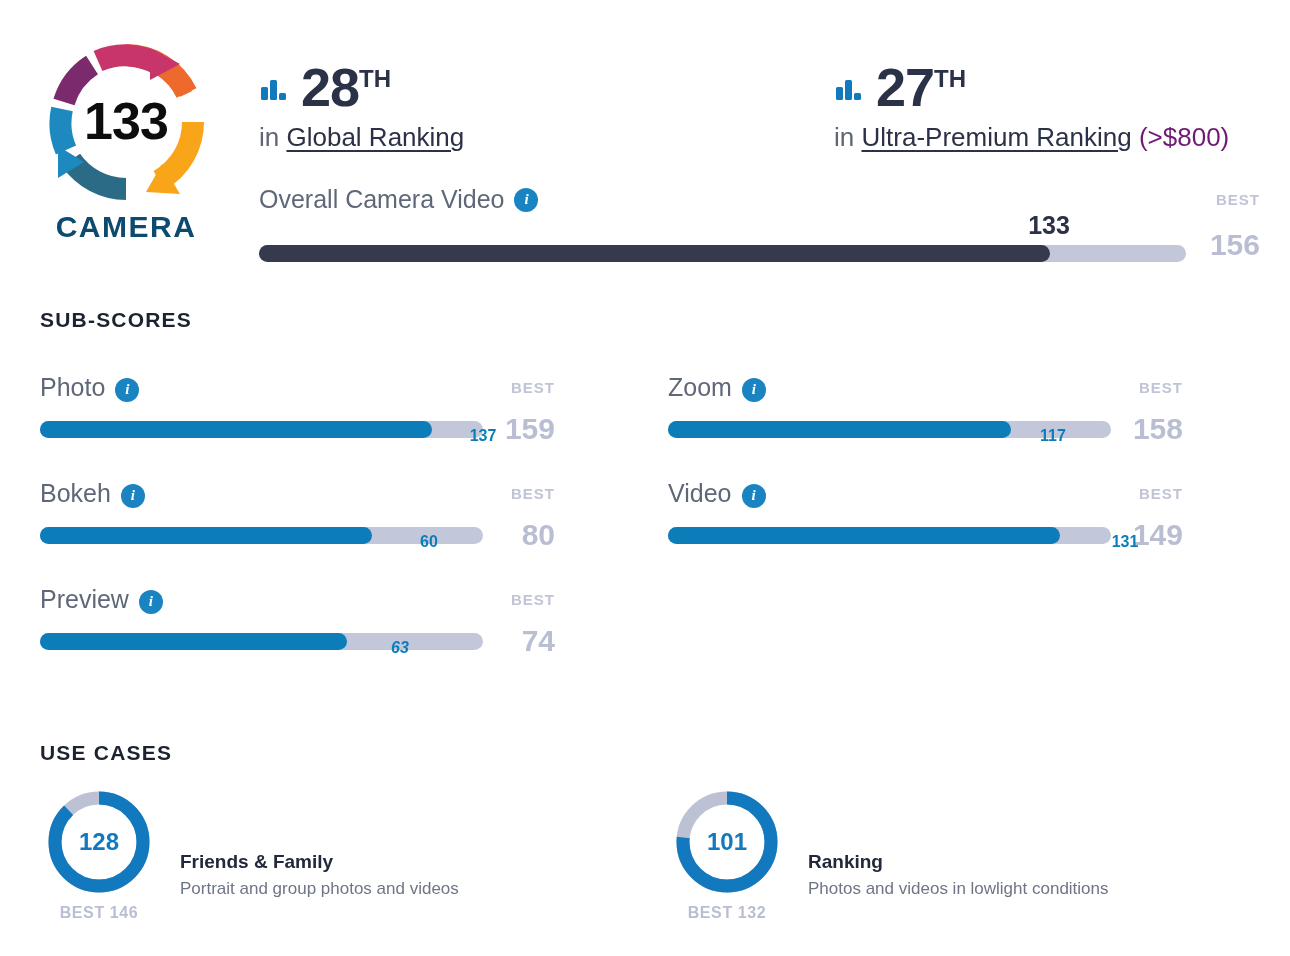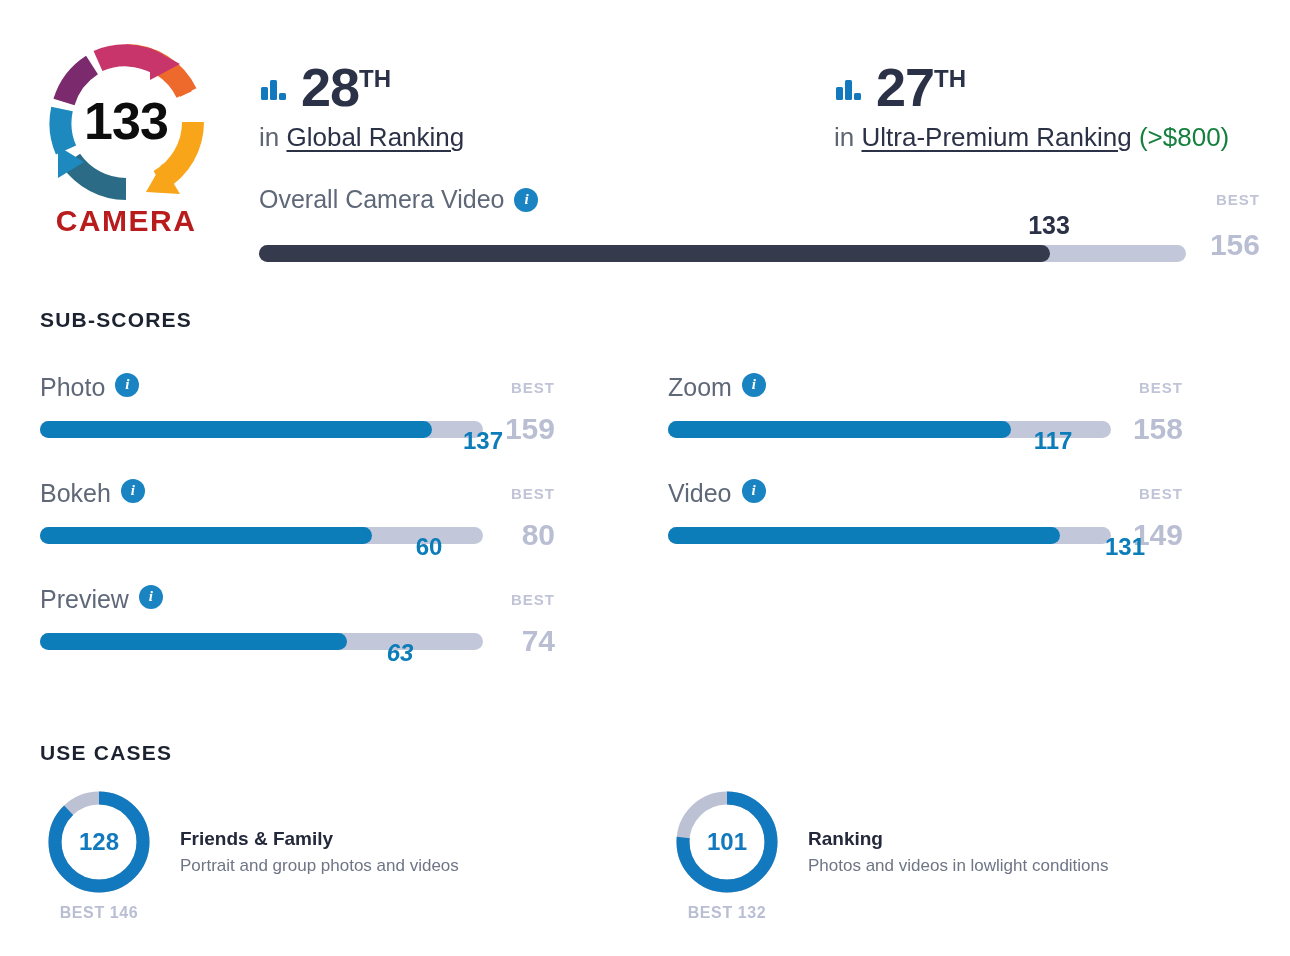--- a/index.html
+++ b/index.html
@@ -15,39 +15,39 @@
   
   .logo-block { position: absolute; left: 40px; top: 42px; width: 172px; text-align: center; }
   .logo-ring { position: relative; width: 160px; height: 160px; margin: 0 auto; }
   .logo-score {
     position: absolute; left: 0; right: 0; top: 50%;
     transform: translateY(-52%);
     font-size: 52px; font-weight: 700; color: #0d0d0d;
     letter-spacing: -1px; line-height: 1;
   }
   .logo-caption {
-    margin-top: 2px; font-size: 30px; font-weight: 700;
-    letter-spacing: 1.5px; color: #b91c1c;
+    margin-top: 8px; font-size: 30px; font-weight: 700;
+    letter-spacing: 1.5px; color: #0c4a6e;
   }
 
   
   .rank { position: absolute; }
   .rank-line1 { display: flex; align-items: flex-end; gap: 12px; }
   .bars-icon { display: inline-block; width: 30px; height: 30px; margin-bottom: 8px; }
   .rank-num {
     font-size: 54px; font-weight: 700; color: #2b3146;
     line-height: 0.95; letter-spacing: -1px;
   }
   .rank-num sup { font-size: 24px; font-weight: 700; vertical-align: super; letter-spacing: 0; }
   .rank-line2 { margin-top: 9px; font-size: 26px; color: #5f6673; white-space: nowrap; }
   .rank-line2 .rank-link {
     color: #2b3146; text-decoration: underline;
     text-underline-offset: 4px; cursor: pointer;
   }
-  .rank-line2 .rank-price { color: #15803d; }
+  .rank-line2 .rank-price { color: #701a75; }
 
   
   .overall { position: absolute; left: 259px; top: 185px; width: 1001px; }
   .overall-head { display: flex; align-items: center; justify-content: space-between; }
   .overall-title { font-size: 25px; color: #5f6878; display: flex; align-items: center; gap: 10px; }
   .best-word { font-size: 15px; font-weight: 700; letter-spacing: 1px; color: #c0c4d6; }
   .overall-bar-row { position: relative; margin-top: 14px; display: flex; align-items: flex-end; gap: 22px; }
   .bar-track { position: relative; height: 17px; border-radius: 9px; background: #c3c7da; flex: 1; }
   .bar-fill { position: absolute; left: 0; top: 0; bottom: 0; border-radius: 9px; }
   .bar-fill.dark { background: #353a4c; }
@@ -62,41 +62,41 @@
   .section-title {
     position: absolute; font-size: 21px; font-weight: 700;
     letter-spacing: 1.2px; color: #1c2230;
   }
 
   
   .subscores { position: absolute; left: 40px; top: 372px; width: 1210px; }
   .sub-grid { display: grid; grid-template-columns: 628px 1fr; }
   .sub-item { width: 515px; margin-bottom: 32px; position: relative; }
   .sub-head { display: flex; align-items: center; justify-content: space-between; height: 30px; }
-  .sub-label { font-size: 25px; color: #5f6878; display: flex; align-items: flex-start; gap: 10px; }
+  .sub-label { font-size: 25px; color: #5f6878; display: flex; align-items: flex-end; gap: 10px; }
   .sub-bar-row { margin-top: 10px; display: flex; align-items: center; gap: 20px; }
   .sub-value {
-    position: absolute; top: 55px; font-size: 24px; font-weight: 700;
+    position: absolute; top: 55px; font-size: 16px; font-weight: 700;
     color: #0d7dba; transform: translateX(-50%);
   }
 
   
   .info-icon {
     display: inline-flex; align-items: center; justify-content: center;
     width: 24px; height: 24px; border-radius: 50%;
     background: #1a84c2; color: #fff;
     font-size: 15px; font-weight: 700; font-style: italic;
     font-family: "Liberation Serif", serif;
     cursor: pointer; line-height: 1;
   }
 
   
   .usecases { position: absolute; left: 40px; top: 790px; width: 1210px; }
   .uc-grid { display: grid; grid-template-columns: 628px 1fr; }
-  .uc-item { display: flex; align-items: flex-start; gap: 22px; }
+  .uc-item { display: flex; align-items: center; gap: 22px; }
   .uc-donut-wrap { width: 118px; text-align: center; }
   .uc-donut { position: relative; width: 104px; height: 104px; margin: 0 auto; }
   .uc-donut-num {
     position: absolute; inset: 0; display: flex; align-items: center; justify-content: center;
     font-size: 24px; font-weight: 700; color: #1379be;
   }
   .uc-best { margin-top: 10px; font-size: 16px; font-weight: 700; letter-spacing: 0.6px; color: #b9bed3; }
   .uc-text { padding-top: 38px; }
   .uc-title { font-size: 19px; font-weight: 700; color: #23283a; }
   .uc-desc { margin-top: 6px; font-size: 17px; color: #6e7585; }

